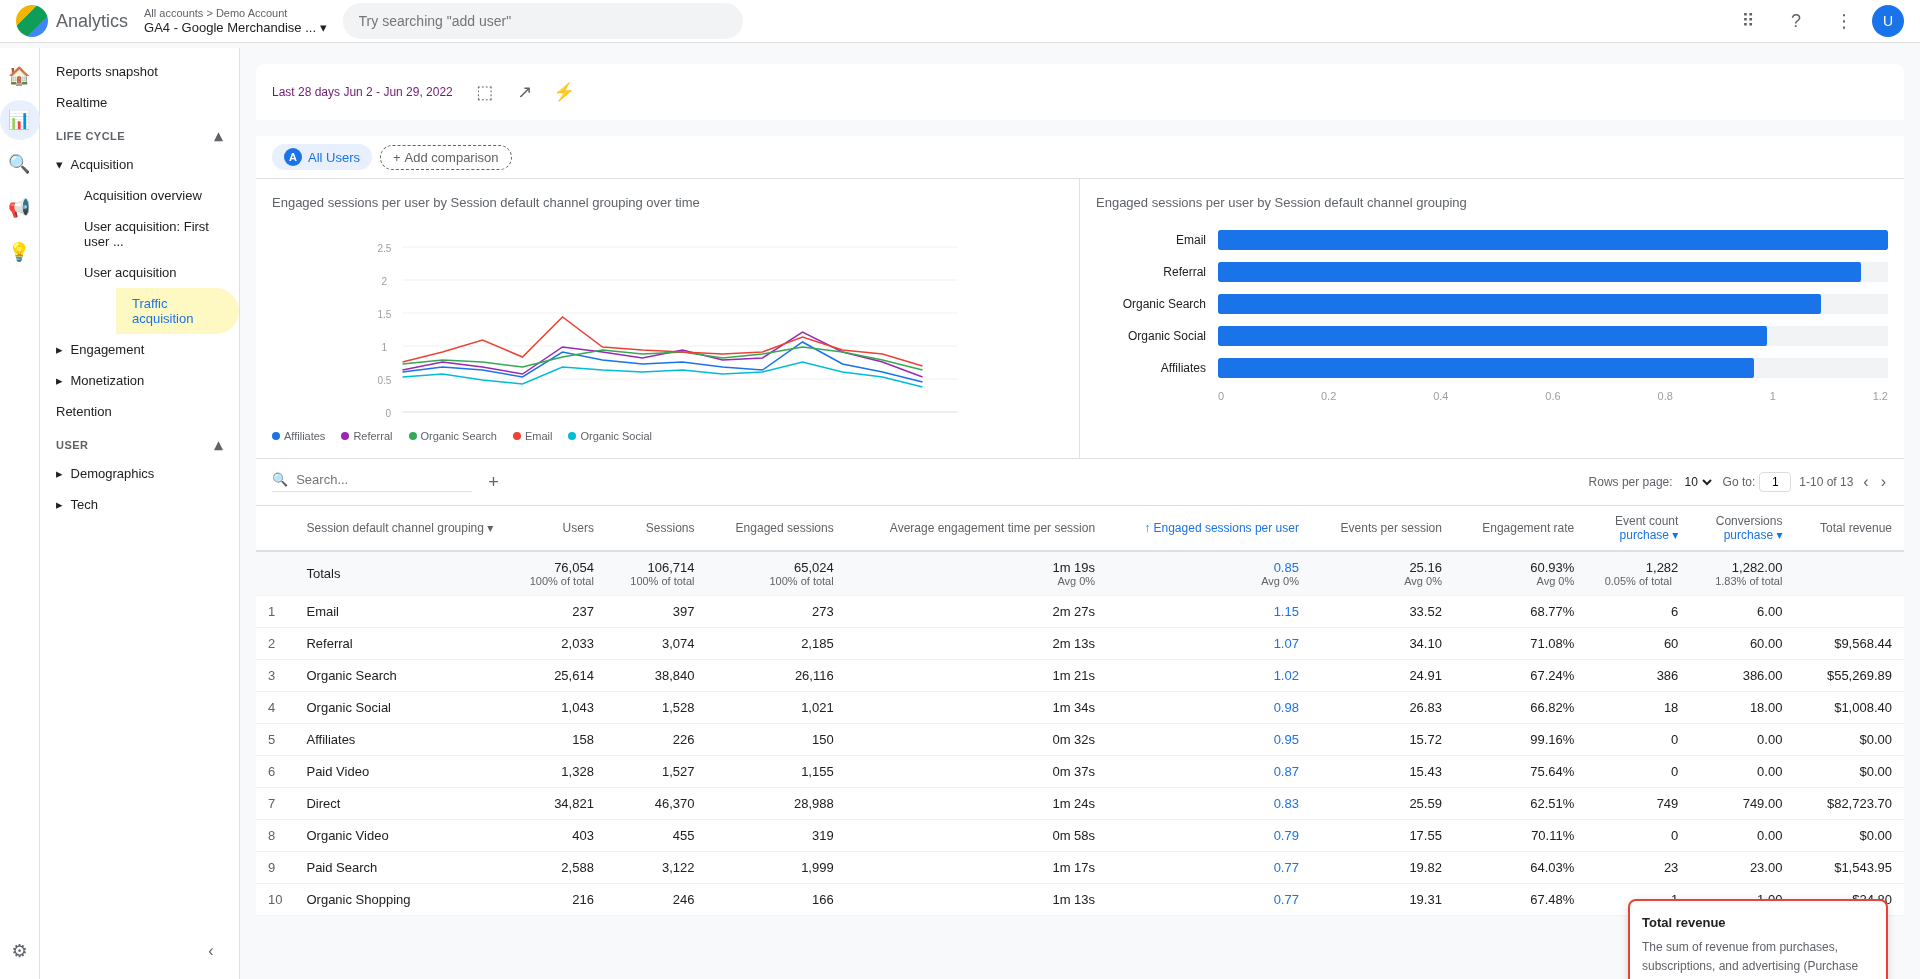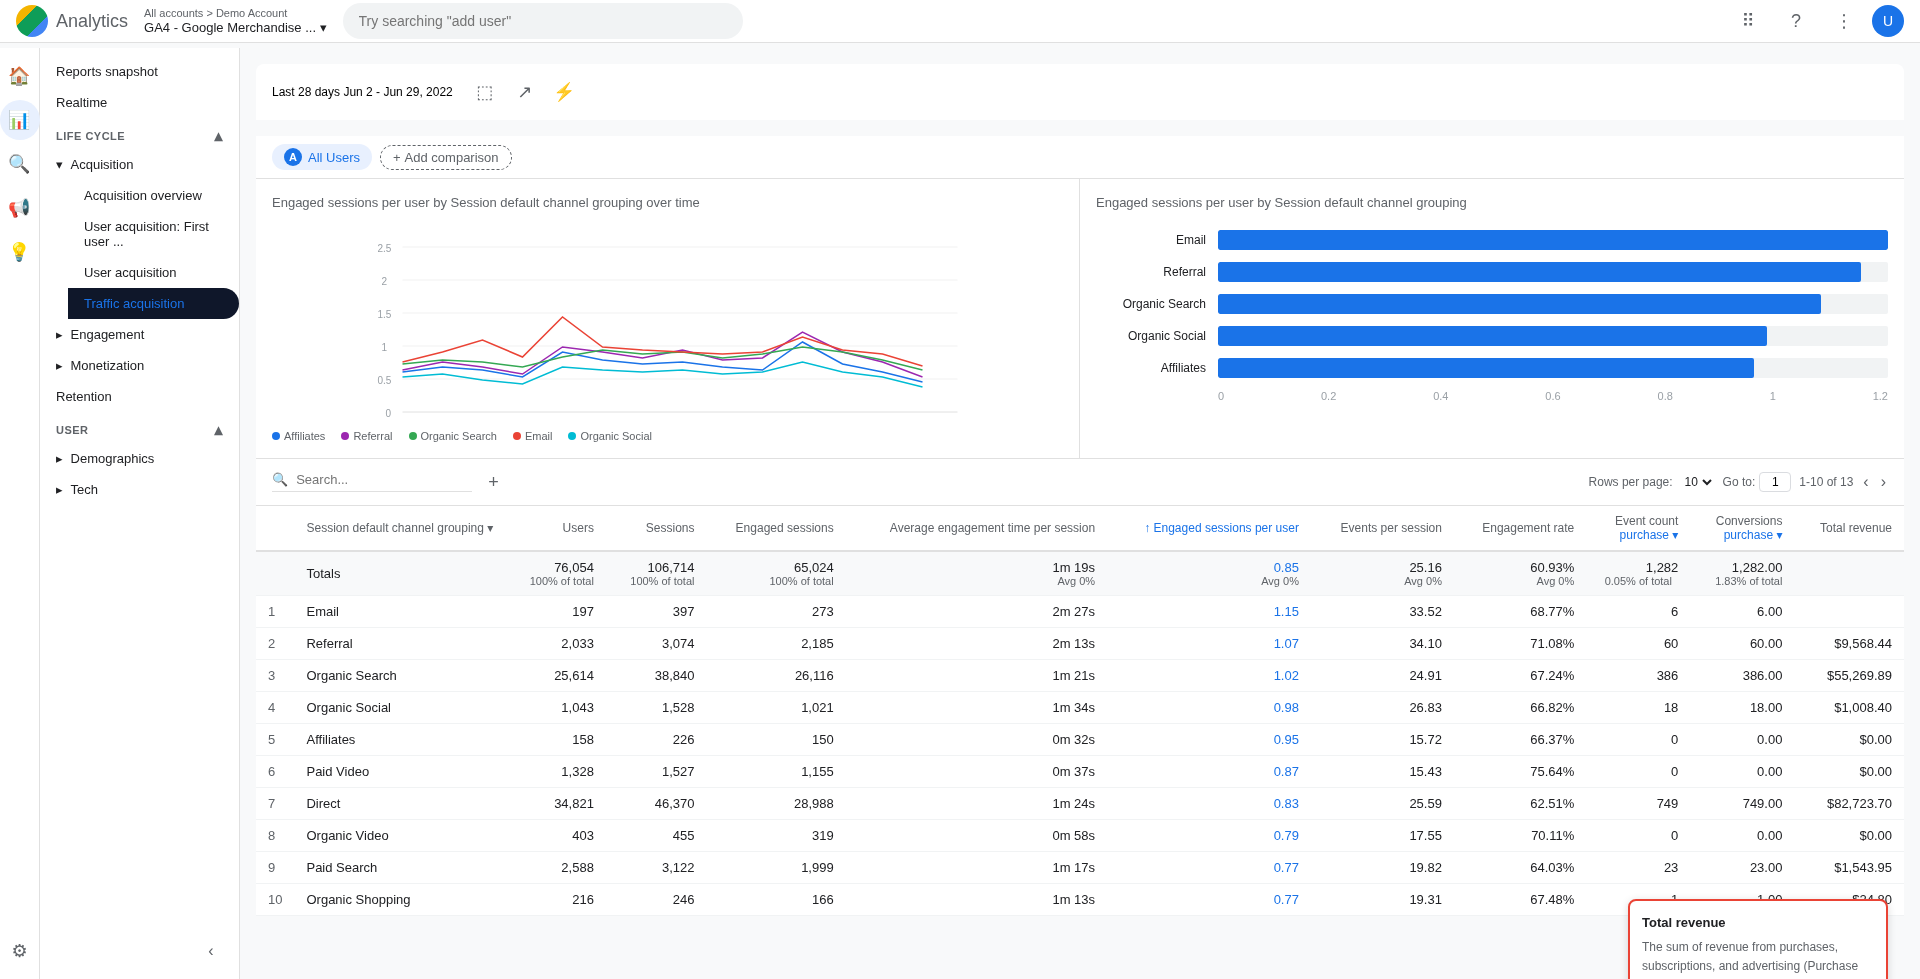--- a/index.html
+++ b/index.html
@@ -141,21 +141,21 @@
     }
     .sidebar-item {
       padding: 8px 16px;
       cursor: pointer;
       font-size: 13px;
       color: #202124;
       display: flex;
       align-items: center;
       gap: 8px;
     }
-    .sidebar-item.active { background: #0f172a; color: #1a73e8; border-radius: 0 24px 24px 0; }
+    .sidebar-item.active { background: #fef9c3; color: #1a73e8; border-radius: 0 24px 24px 0; margin-left: 48px; }
     .sidebar-subsection {
       padding-left: 28px;
     }
     .sidebar-group-label {
       padding: 8px 16px 4px;
       font-size: 11px;
       font-weight: 600;
       color: #5f6368;
       text-transform: uppercase;
       letter-spacing: 0.5px;
@@ -187,21 +187,21 @@
     .page-title {
       font-size: 18px;
       font-weight: 400;
       color: #202124;
       display: flex;
       align-items: center;
       gap: 8px;
     }
     .date-range {
       font-size: 12px;
-      color: #000000;
+      color: #701a75;
       display: flex;
       align-items: center;
       gap: 8px;
     }
     .page-actions {
       display: flex;
       align-items: center;
       gap: 8px;
     }
     .page-action-btn {
@@ -790,21 +790,21 @@
           <td>
             <div>1,282.00</div>
             <div style="font-size:11px;color:#5f6368;">1.83% of total</div>
           </td>
           <td></td>
         </tr>
 
         <tr>
           <td>1</td>
           <td>Email</td>
-          <td>197</td>
+          <td>237</td>
           <td>397</td>
           <td>273</td>
           <td>2m 27s</td>
           <td class="col-highlight">1.15</td>
           <td>33.52</td>
           <td>68.77%</td>
           <td>6</td>
           <td>6.00</td>
           <td></td>
         </tr>
@@ -852,21 +852,21 @@
         </tr>
         <tr>
           <td>5</td>
           <td>Affiliates</td>
           <td>158</td>
           <td>226</td>
           <td>150</td>
           <td>0m 32s</td>
           <td class="col-highlight">0.95</td>
           <td>15.72</td>
-          <td>66.37%</td>
+          <td>99.16%</td>
           <td>0</td>
           <td>0.00</td>
           <td>$0.00</td>
         </tr>
         <tr>
           <td>6</td>
           <td>Paid Video</td>
           <td>1,328</td>
           <td>1,527</td>
           <td>1,155</td>

